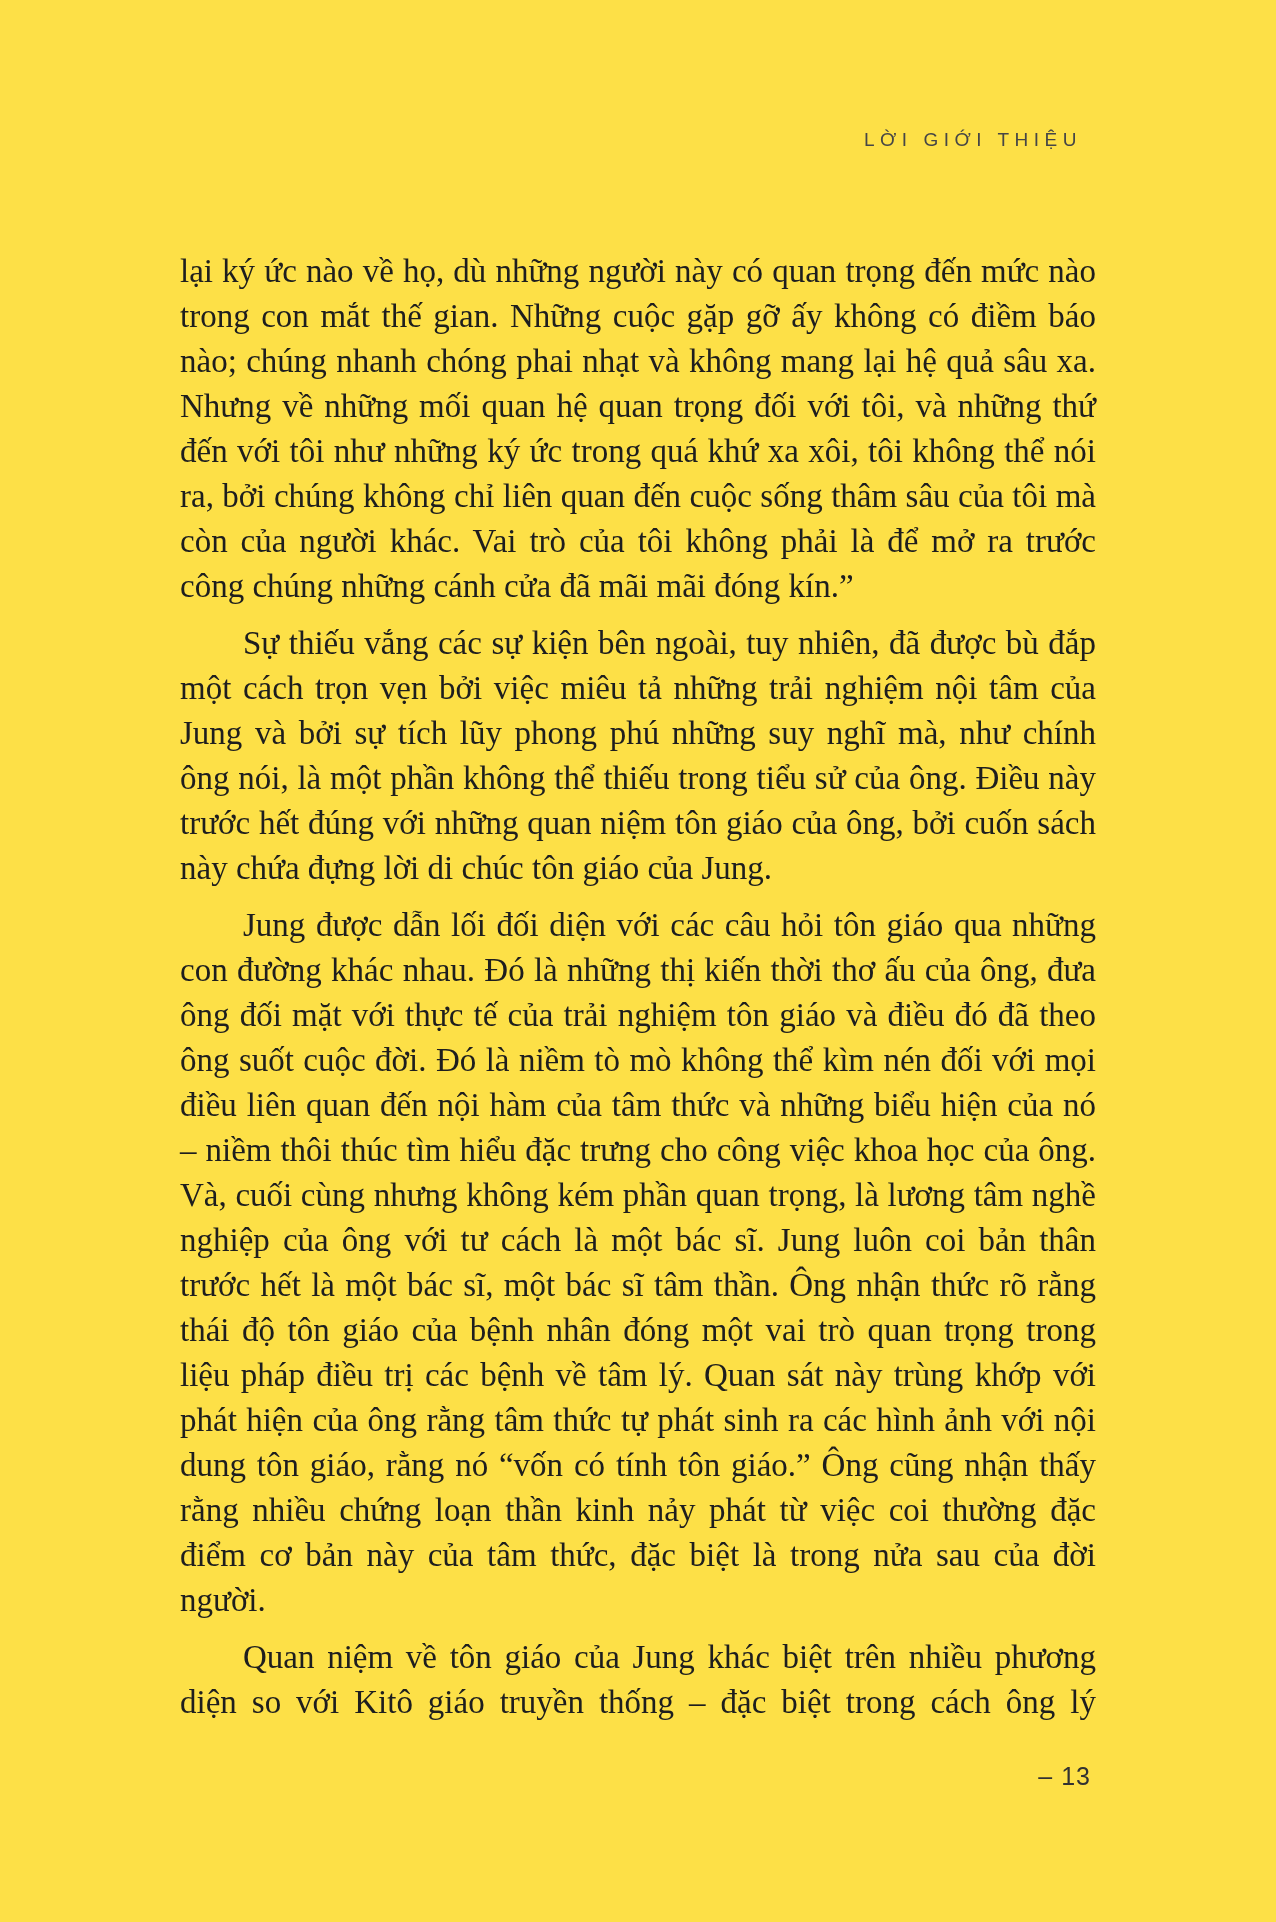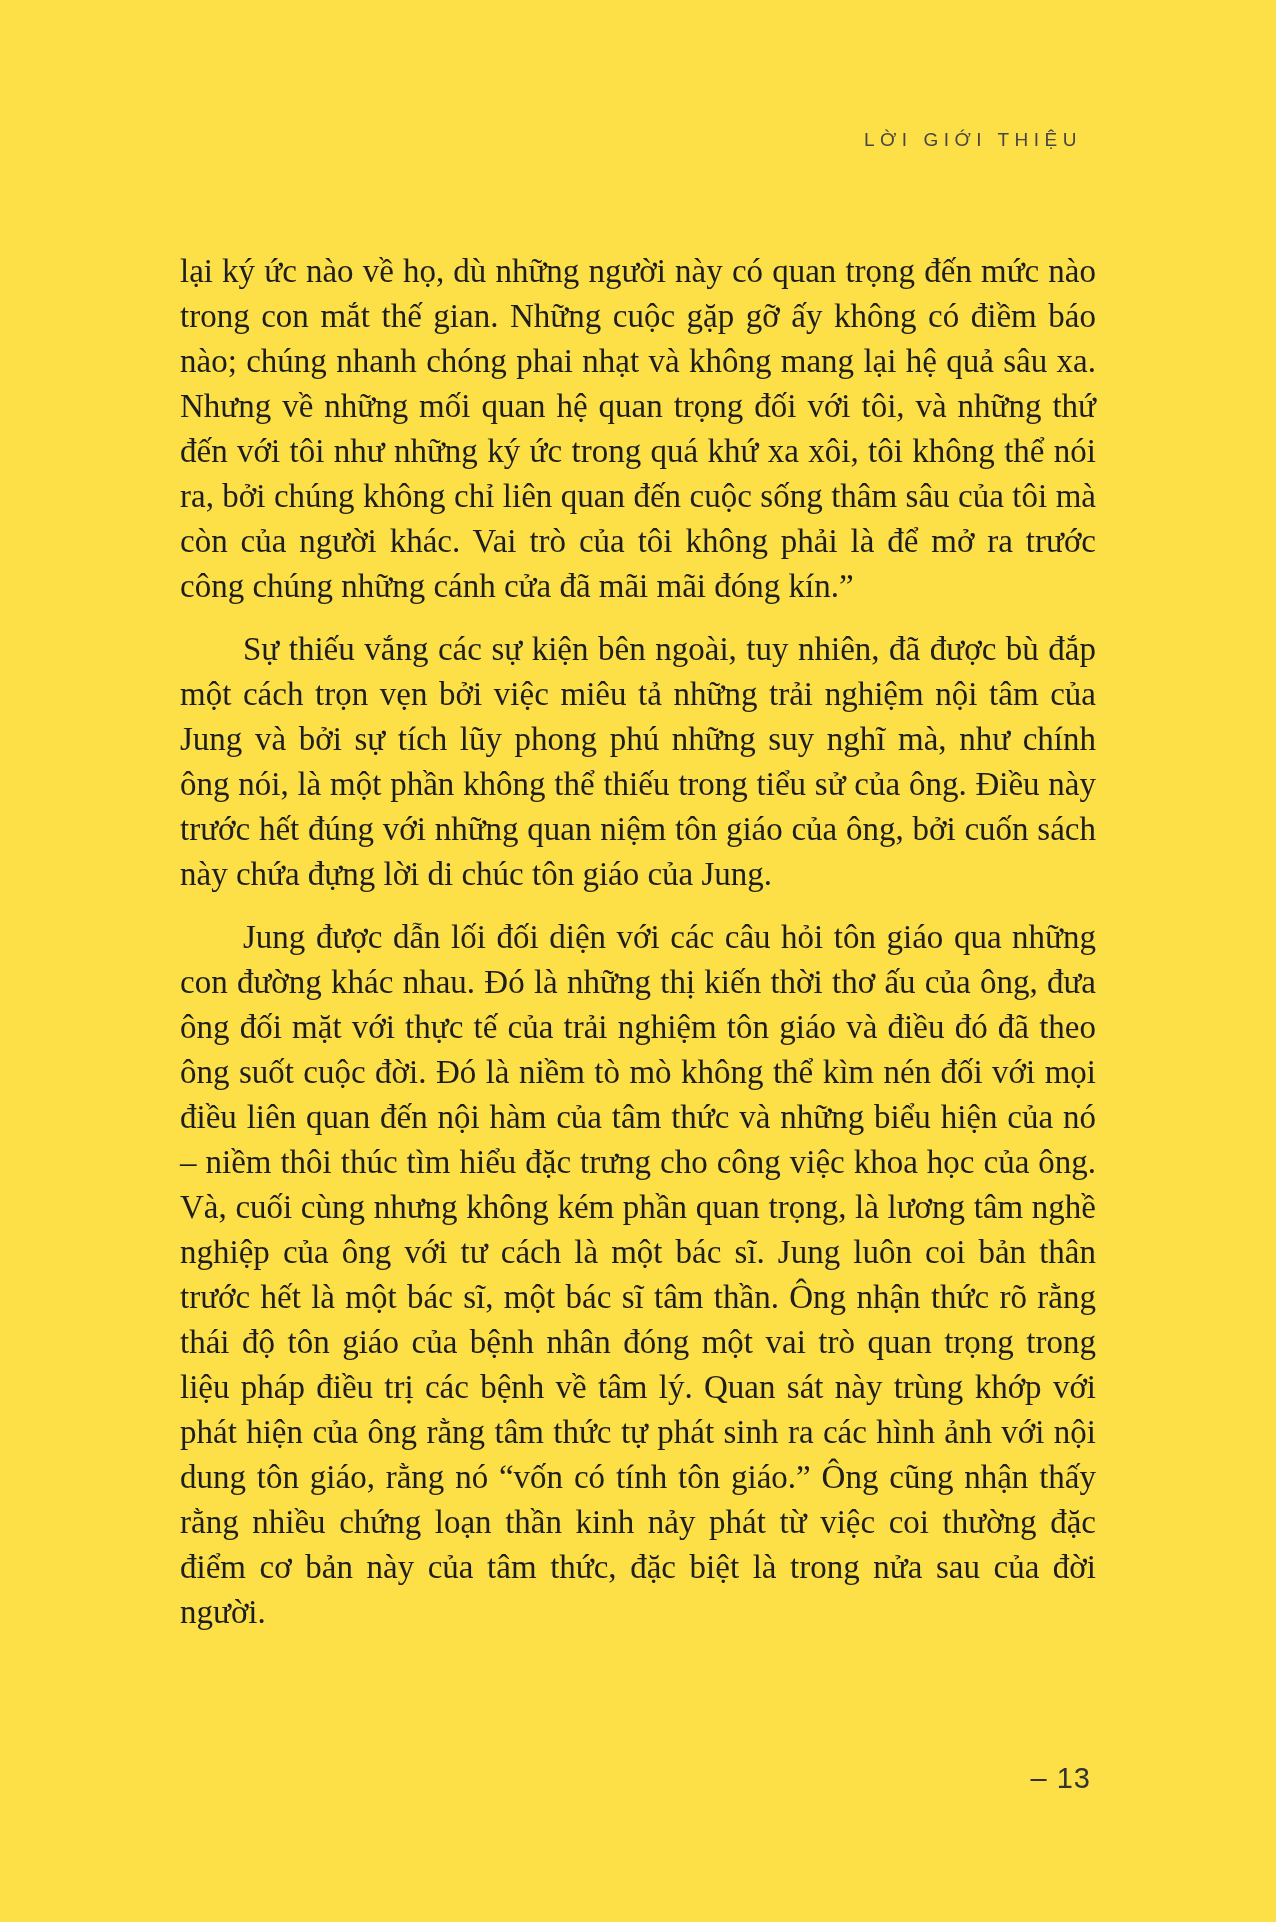--- a/index.html
+++ b/index.html
@@ -35,48 +35,49 @@
     line-height: 45px;
     color: #1e1e1e;
     text-align: justify;
   }
   .body-text p {
     margin: 0;
     padding: 0;
     text-indent: 63px;
   }
   .body-text p + p {
-    margin-top: 18px;
+    margin-top: 12px;
   }
   .body-text p.para-continuation {
     text-indent: 0;
     margin-top: 43px;
   }
   .body-text p.para-page-break {
     text-align-last: justify;
   }
   .page-number {
     position: absolute;
     top: 1762px;
     right: 185px;
     font-family: "Liberation Sans", "DejaVu Sans", sans-serif;
-    font-size: 29px;
+    font-size: 25px;
     letter-spacing: 1px;
     color: #323232;
     white-space: nowrap;
   }
 </style>
 </head>
 <body>
 
 <div class="page">
 
   <div class="running-header">LỜI GIỚI THIỆU</div>
 
   <div class="body-text">
     <p class="para-continuation">lại ký ức nào về họ, dù những người này có quan trọng đến mức nào trong con mắt thế gian. Những cuộc gặp gỡ ấy không có điềm báo nào; chúng nhanh chóng phai nhạt và không mang lại hệ quả sâu xa. Nhưng về những mối quan hệ quan trọng đối với tôi, và những thứ đến với tôi như những ký ức trong quá khứ xa xôi, tôi không thể nói ra, bởi chúng không chỉ liên quan đến cuộc sống thâm sâu của tôi mà còn của người khác. Vai trò của tôi không phải là để mở ra trước công chúng những cánh cửa đã mãi mãi đóng kín.”</p>
     <p>Sự thiếu vắng các sự kiện bên ngoài, tuy nhiên, đã được bù đắp một cách trọn vẹn bởi việc miêu tả những trải nghiệm nội tâm của Jung và bởi sự tích lũy phong phú những suy nghĩ mà, như chính ông nói, là một phần không thể thiếu trong tiểu sử của ông. Điều này trước hết đúng với những quan niệm tôn giáo của ông, bởi cuốn sách này chứa đựng lời di chúc tôn giáo của Jung.</p>
     <p>Jung được dẫn lối đối diện với các câu hỏi tôn giáo qua những con đường khác nhau. Đó là những thị kiến thời thơ ấu của ông, đưa ông đối mặt với thực tế của trải nghiệm tôn giáo và điều đó đã theo ông suốt cuộc đời. Đó là niềm tò mò không thể kìm nén đối với mọi điều liên quan đến nội hàm của tâm thức và những biểu hiện của nó – niềm thôi thúc tìm hiểu đặc trưng cho công việc khoa học của ông. Và, cuối cùng nhưng không kém phần quan trọng, là lương tâm nghề nghiệp của ông với tư cách là một bác sĩ. Jung luôn coi bản thân trước hết là một bác sĩ, một bác sĩ tâm thần. Ông nhận thức rõ rằng thái độ tôn giáo của bệnh nhân đóng một vai trò quan trọng trong liệu pháp điều trị các bệnh về tâm lý. Quan sát này trùng khớp với phát hiện của ông rằng tâm thức tự phát sinh ra các hình ảnh với nội dung tôn giáo, rằng nó “vốn có tính tôn giáo.” Ông cũng nhận thấy rằng nhiều chứng loạn thần kinh nảy phát từ việc coi thường đặc điểm cơ bản này của tâm thức, đặc biệt là trong nửa sau của đời người.</p>
+    <p class="para-page-break">Quan niệm về tôn giáo của Jung khác biệt trên nhiều phương diện so với Kitô giáo truyền thống – đặc biệt trong cách ông lý</p>
   </div>
 
   <div class="page-number">– 13</div>
 
 </div>
 
 </body></html>

